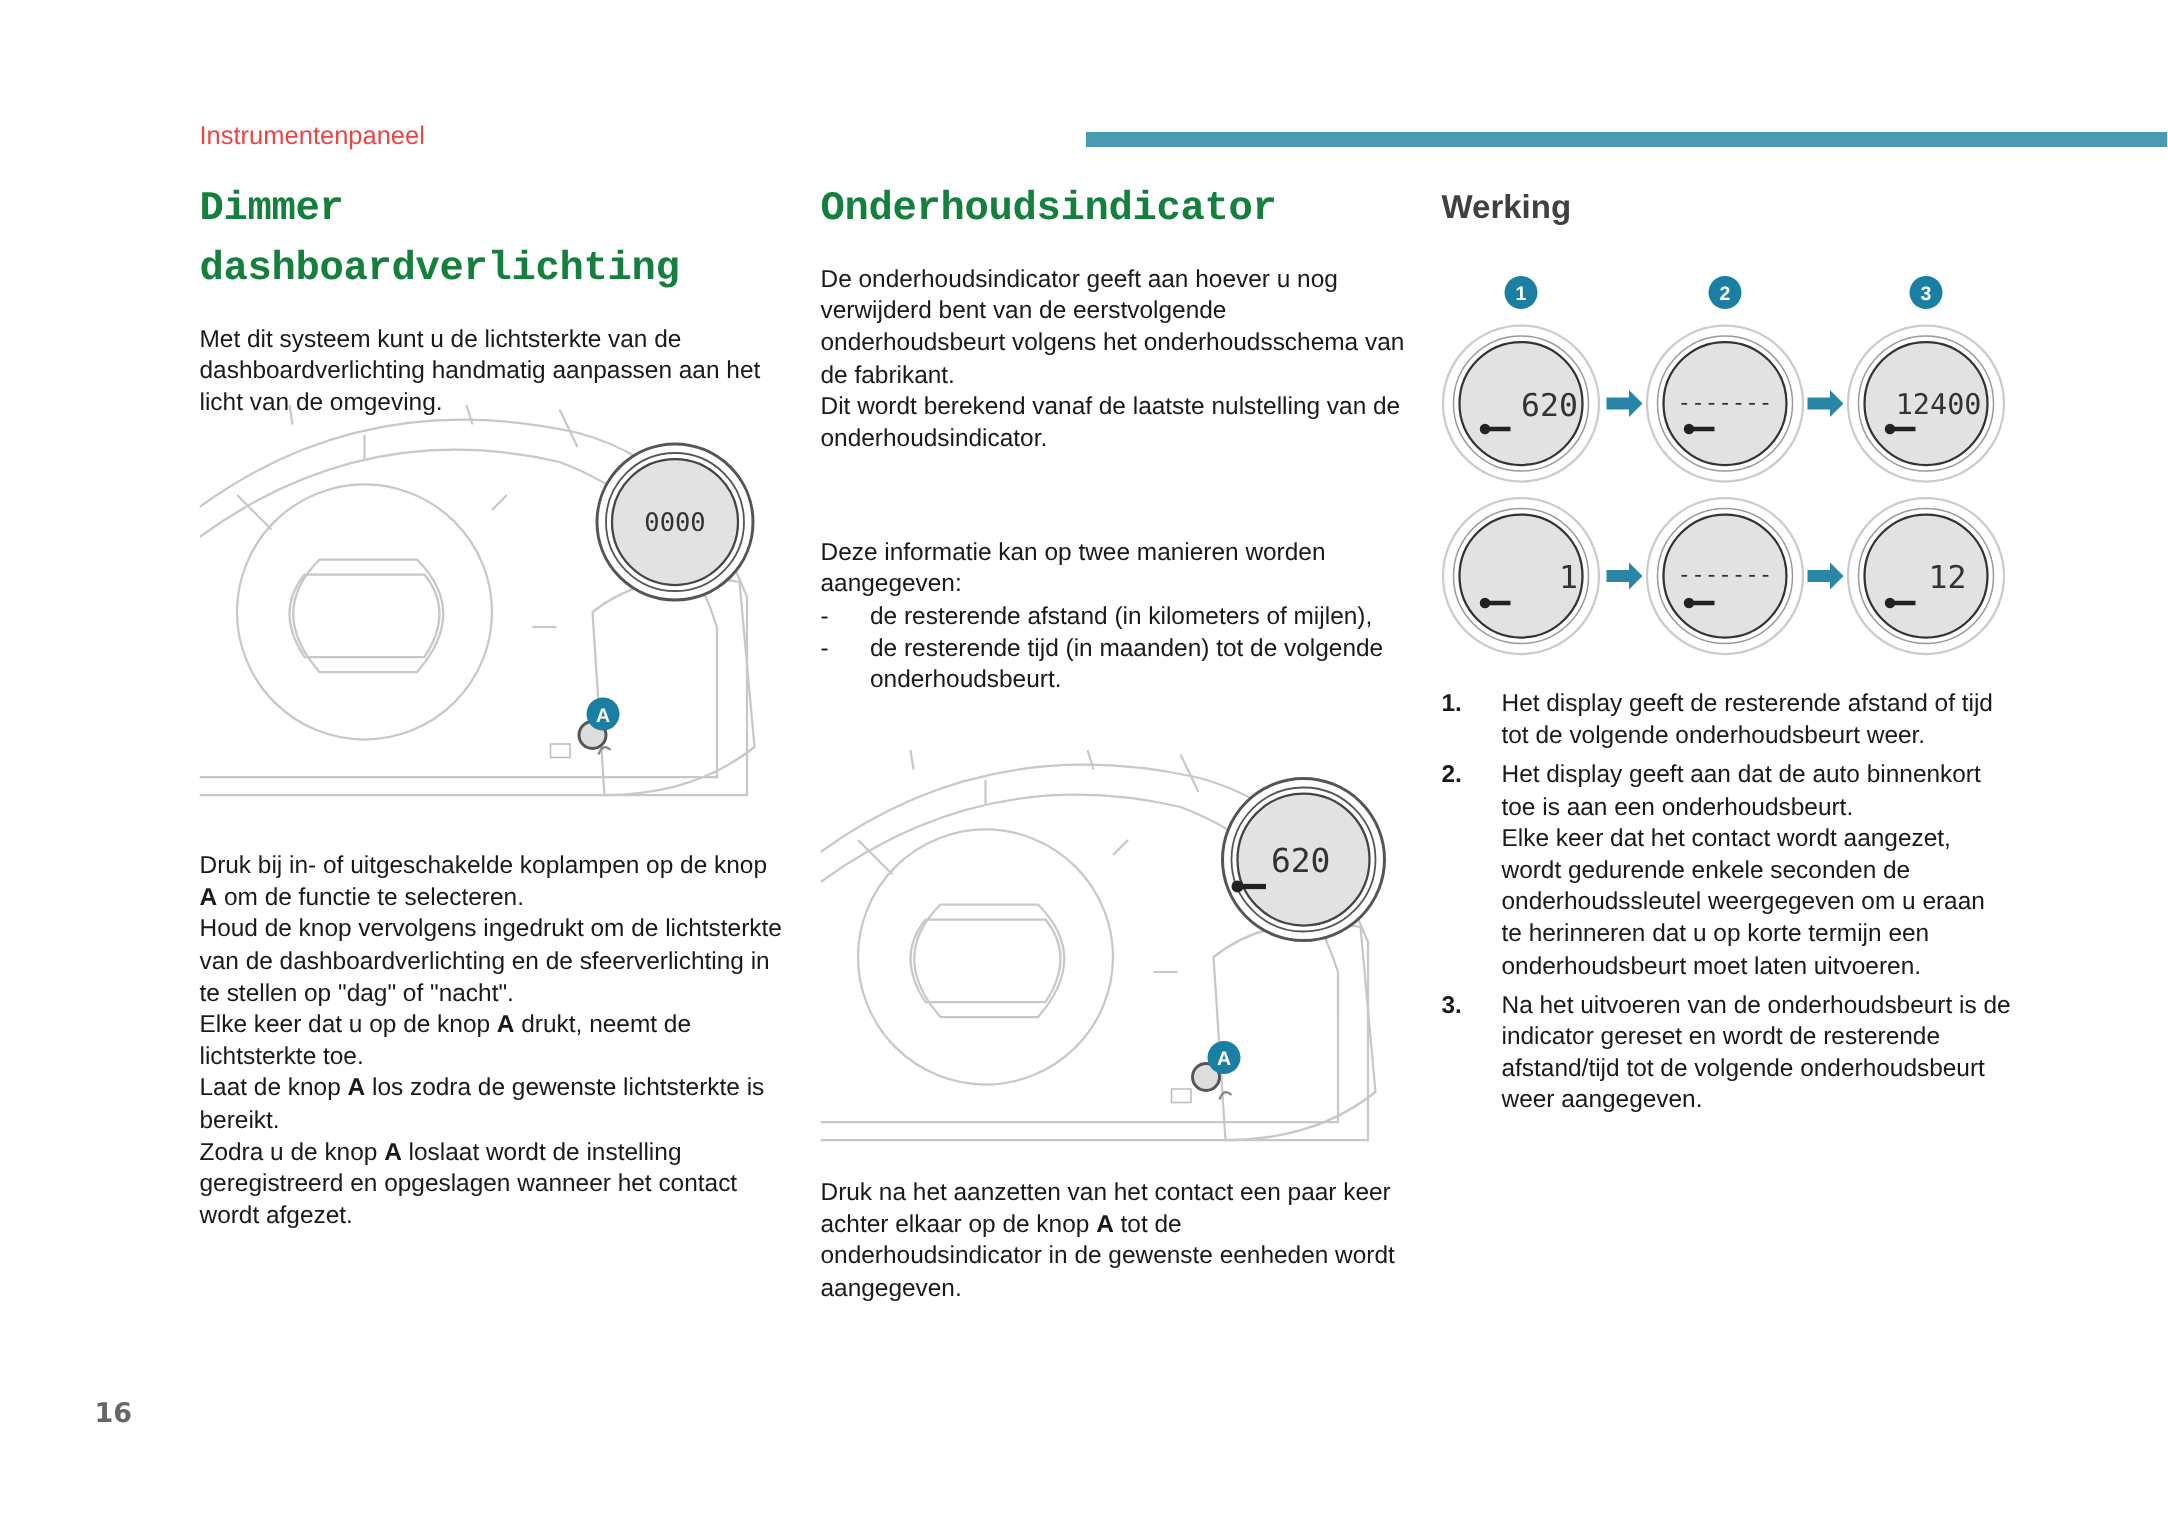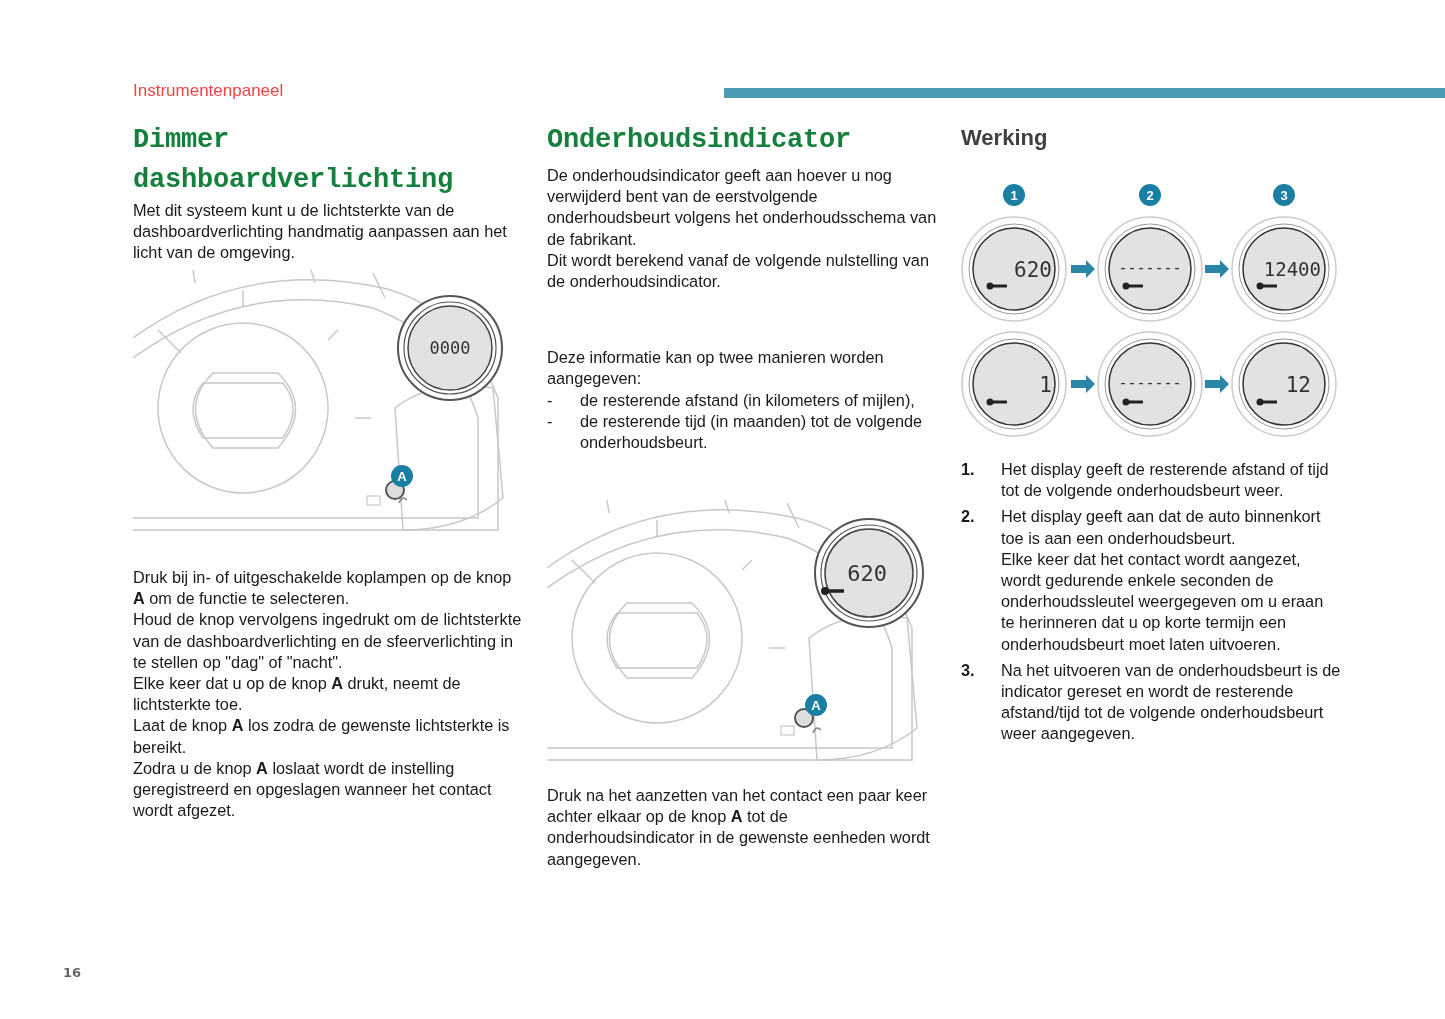--- a/index.html
+++ b/index.html
@@ -22,33 +22,33 @@
 
   .dash-list { list-style: none; font-size: 16.3px; line-height: 21.2px; }
   .dash-list li { position: relative; padding-left: 33px; }
   .dash-list li .dash { position: absolute; left: 0; top: 0; }
 
   .num-list { list-style: none; font-size: 16.3px; line-height: 21.2px; }
   .num-list li { position: relative; padding-left: 40px; margin-bottom: 5px; }
   .num-list li .num { position: absolute; left: 0; top: 0; font-weight: bold; }
 
   .illus { position: absolute; }
-  .page-number { position: absolute; left: 63px; top: 965px; font-size: 13px; font-weight: bold; color: #666; font-family: "DejaVu Sans", sans-serif; }
+  .page-number { position: absolute; left: 63px; top: 932px; font-size: 18px; font-weight: bold; color: #666; font-family: "DejaVu Sans", sans-serif; }
 
   .lcd-text { font-family: "DejaVu Sans Mono", monospace; fill: #333; }
 </style>
 </head>
 <body>
 
 <div class="section-label">Instrumentenpaneel</div>
 <div class="top-bar"></div>
 
 <div class="col col1">
   <h1 class="title">Dimmer dashboardverlichting</h1>
-  <p class="para" style="">Met dit systeem kunt u de lichtsterkte van de dashboardverlichting handmatig aanpassen aan het licht van de omgeving.</p>
+  <p class="para" style="margin-top:16px;">Met dit systeem kunt u de lichtsterkte van de dashboardverlichting handmatig aanpassen aan het licht van de omgeving.</p>
 </div>
 
 <svg class="illus" style="left:133px; top:268px;" width="385" height="265" viewBox="0 0 385 265">
   <g fill="none" stroke="#c8c8c8" stroke-width="1.5">
     <path d="M0 70 Q 110 -10 250 20 Q 330 40 365 130 L 365 262 L 0 262"></path>
     <path d="M0 90 Q 110 10 240 40 Q 320 70 345 150 L 345 250 L 0 250"></path>
     <circle cx="110" cy="140" r="85"></circle>
     <path d="M70 115 L150 115 Q 170 140 150 170 L70 170 Q 50 140 70 115 Z"></path>
     <path d="M80 105 L145 105 Q 180 140 145 180 L80 180 Q 45 140 80 105 Z"></path>
     <line x1="110" y1="22" x2="110" y2="38"></line>
@@ -74,22 +74,22 @@
 <div class="col col1" style="top:567px;">
   <p class="para"><span>Druk bij in- of uitgeschakelde koplampen op de knop </span><b>A</b><span> om de functie te selecteren.</span></p>
   <p class="para"><span>Houd de knop vervolgens ingedrukt om de lichtsterkte van de dashboardverlichting en de sfeerverlichting in te stellen op "dag" of "nacht".</span></p>
   <p class="para"><span>Elke keer dat u op de knop </span><b>A</b><span> drukt, neemt de lichtsterkte toe.</span></p>
   <p class="para"><span>Laat de knop </span><b>A</b><span> los zodra de gewenste lichtsterkte is bereikt.</span></p>
   <p class="para"><span>Zodra u de knop </span><b>A</b><span> loslaat wordt de instelling geregistreerd en opgeslagen wanneer het contact wordt afgezet.</span></p>
 </div>
 
 <div class="col col2">
   <h1 class="title">Onderhoudsindicator</h1>
-  <p class="para" style="margin-top:5px;">De onderhoudsindicator geeft aan hoever u nog verwijderd bent van de eerstvolgende onderhoudsbeurt volgens het onderhoudsschema van de fabrikant.</p>
-  <p class="para">Dit wordt berekend vanaf de volgende nulstelling van de onderhoudsindicator.</p>
+  <p class="para" style="margin-top:16px;">De onderhoudsindicator geeft aan hoever u nog verwijderd bent van de eerstvolgende onderhoudsbeurt volgens het onderhoudsschema van de fabrikant.</p>
+  <p class="para">Dit wordt berekend vanaf de laatste nulstelling van de onderhoudsindicator.</p>
   <p class="para" style="margin-top:55px;">Deze informatie kan op twee manieren worden aangegeven:</p>
   <ul class="dash-list">
     <li><span class="dash">-</span><span>de resterende afstand (in kilometers of mijlen),</span></li>
     <li><span class="dash">-</span><span>de resterende tijd (in maanden) tot de volgende onderhoudsbeurt.</span></li>
   </ul>
 </div>
 
 <svg class="illus" style="left:547px; top:498px;" width="385" height="265" viewBox="0 0 385 265">
   <g fill="none" stroke="#c8c8c8" stroke-width="1.5">
     <path d="M0 70 Q 110 -10 250 20 Q 330 40 365 130 L 365 262 L 0 262"></path>

